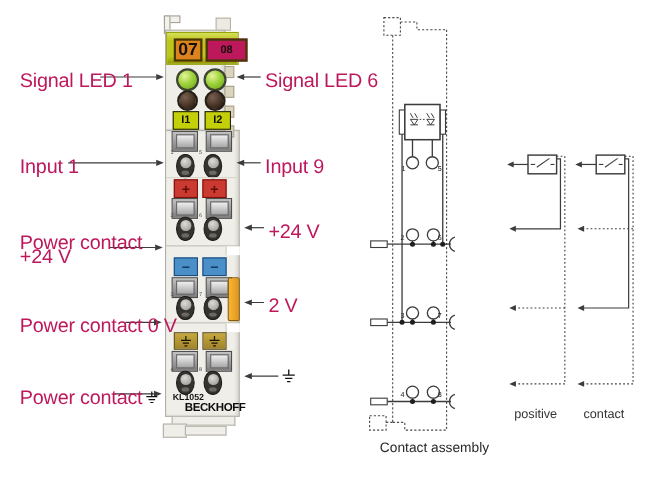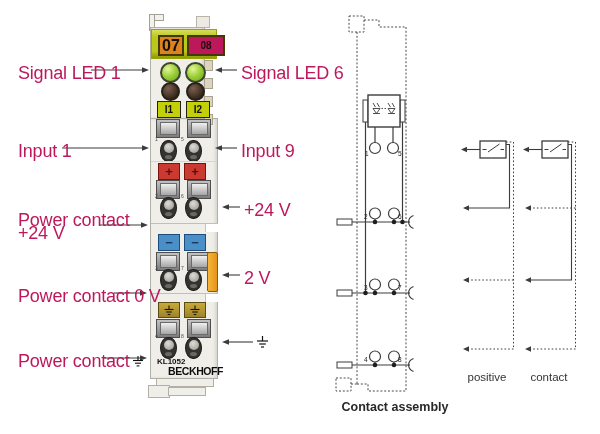--- a/index.html
+++ b/index.html
@@ -306,15 +306,15 @@
   <span class="small-num" style="left:364px;top:214px;">2</span>
   <span class="small-num" style="left:398px;top:214px;">6</span>
   <span class="small-num" style="left:364px;top:285px;">3</span>
   <span class="small-num" style="left:398px;top:285px;">7</span>
   <span class="small-num" style="left:364px;top:357px;">4</span>
   <span class="small-num" style="left:398px;top:357px;">8</span>
 
   <div class="circ-lbl" style="left:455px;top:371px;width:64px;">positive</div>
   <div class="circ-lbl" style="left:517px;top:371px;width:64px;">contact</div>
 
-  <div class="cap" style="left:325px;top:400px;width:140px;font-weight:bold;">Contact assembly</div>
+  <div class="cap" style="left:325px;top:400px;width:140px;">Contact assembly</div>
 
 </div>
 
 </body></html>

